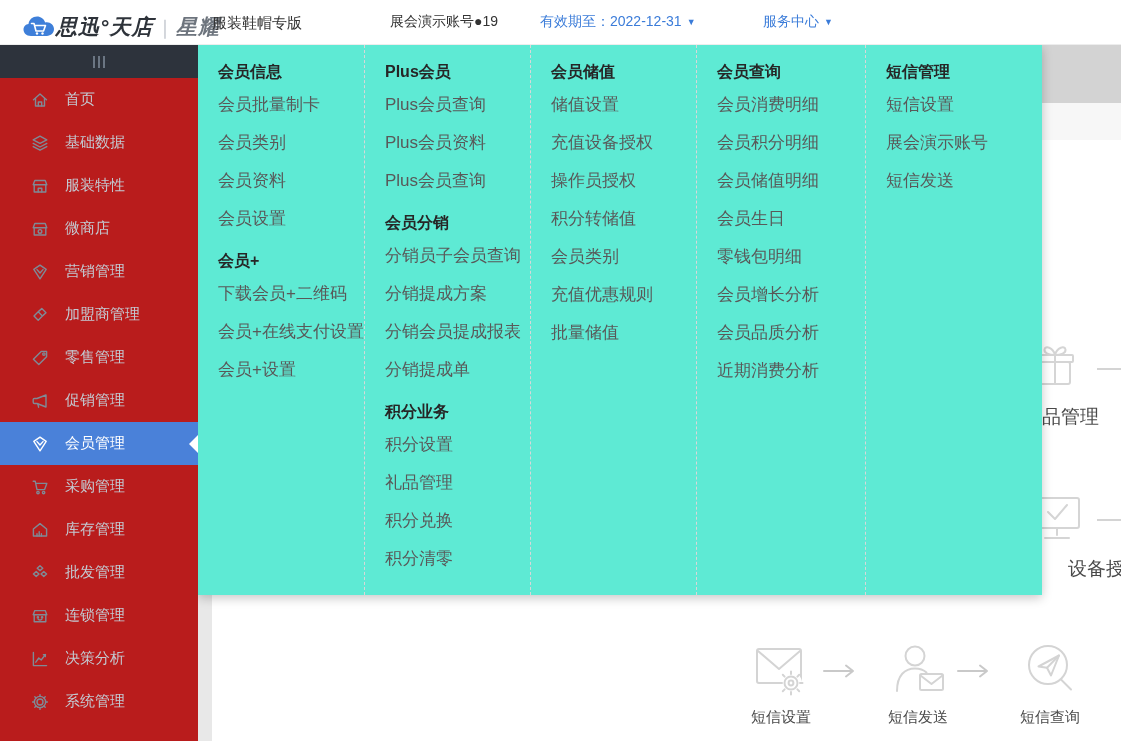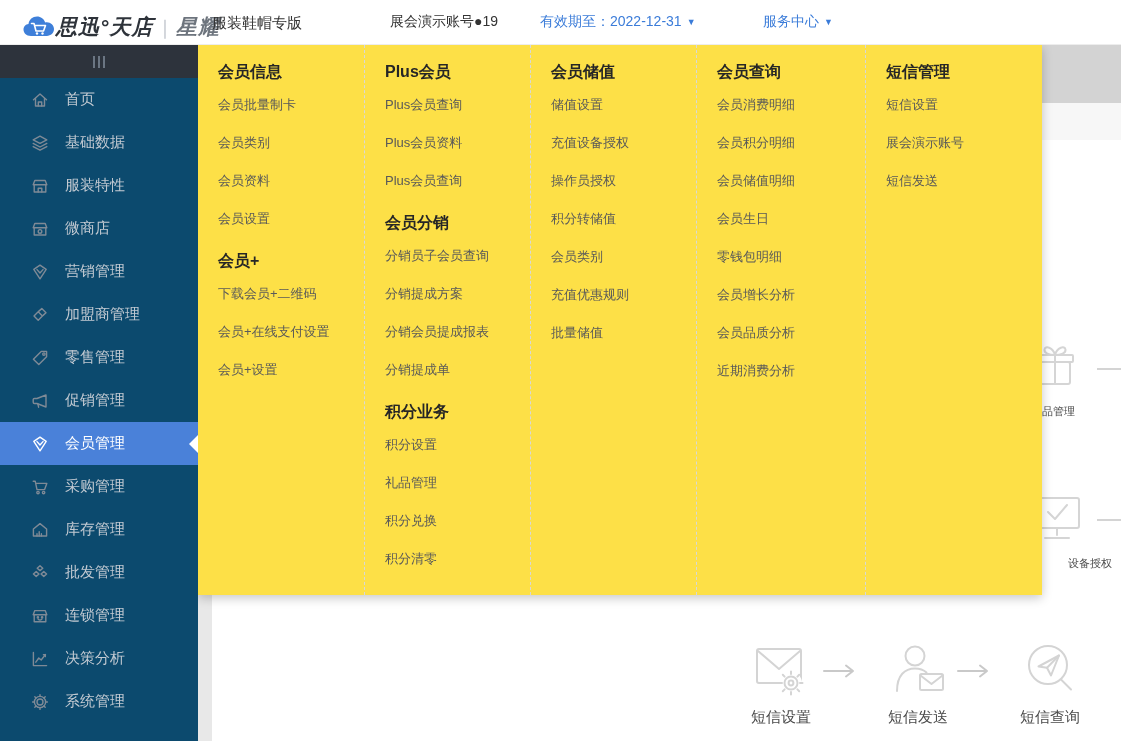--- a/index.html
+++ b/index.html
@@ -22,21 +22,21 @@
   .edition { position:absolute; left:212px; top:14px; font-size:15px; color:#333; }
   .account { position:absolute; left:390px; top:13px; font-size:14px; color:#333; }
   .tb-link { position:absolute; top:13px; font-size:14px; color:var(--link-blue,#3b7cd9); cursor:pointer; white-space:nowrap; }
   .tb-link .caret { font-size:9px; margin-left:5px; vertical-align:1px; }
   .validity { left:540px; }
   .service  { left:763px; }
 
   
   .sidebar {
     position:absolute; left:0; top:45px; width:198px; height:696px;
-    background:#0c4a6e; z-index:40; overflow:hidden;
+    background:#b91c1c; z-index:40; overflow:hidden;
   }
   .collapse-strip {
     height:33px; background:#2d333c; display:flex; align-items:center; justify-content:center;
     gap:3px; cursor:pointer;
   }
   .collapse-strip i { display:block; width:2px; height:12px; background:#6b7683; }
   .side-item {
     position:relative; height:43px; display:flex; align-items:center;
     padding-left:30px; gap:15px; cursor:pointer;
     color:#c3cad2; font-size:15px;
@@ -50,37 +50,37 @@
     border-top:9px solid transparent; border-bottom:9px solid transparent;
     border-right:9px solid #fff;
   }
 
   
   .underlay { position:absolute; inset:0; z-index:10; }
   .gray-strip { position:absolute; left:198px; top:45px; width:14px; height:696px; background:#e8e8e8; }
   .band1 { position:absolute; left:212px; top:45px; right:0; height:58px; background:#d3d3d3; }
   .band2 { position:absolute; left:212px; top:103px; right:0; height:37px; background:#f7f7f7; }
   .bg-ic { position:absolute; color:#d5d5d5; }
-  .bg-label { position:absolute; font-size:11px; color:#4a4a4a; white-space:nowrap; }
+  .bg-label { position:absolute; font-size:19px; color:#4a4a4a; white-space:nowrap; }
   .dashline { position:absolute; width:24px; height:2px; background:#d4d4d4; }
   .sms-item { position:absolute; top:641px; width:76px; text-align:center; cursor:pointer; }
   .sms-item .big { color:#d4d4d4; }
   .sms-item .lbl { margin-top:5px; font-size:15px; color:#4a4a4a; white-space:nowrap; }
   .flow-arrow { position:absolute; top:663px; color:#c9c9c9; }
 
   
   .menu-panel {
     position:absolute; left:198px; top:45px; width:844px; height:550px;
-    background:#fde047; z-index:20; display:flex;
+    background:#5eead4; z-index:20; display:flex;
     box-shadow:0 3px 10px rgba(0,0,0,.22);
   }
   .menu-col { flex:none; padding:16px 8px 0 20px; border-right:1px dashed #d8d8d8; }
   .menu-col:last-child { border-right:none; }
   .sec-title { font-size:16px; font-weight:bold; color:#262626; line-height:22px; margin:0 0 15px; }
-  .menu-item { font-size:13px; color:#595959; line-height:13px; margin-bottom:25px; cursor:pointer; white-space:nowrap; }
+  .menu-item { font-size:17px; color:#595959; line-height:13px; margin-bottom:25px; cursor:pointer; white-space:nowrap; }
 </style>
 </head>
 <body>
 
 <div class="app">
 
   <div class="underlay">
     <div class="gray-strip"></div>
     <div class="band1"></div>
     <div class="band2"></div>

